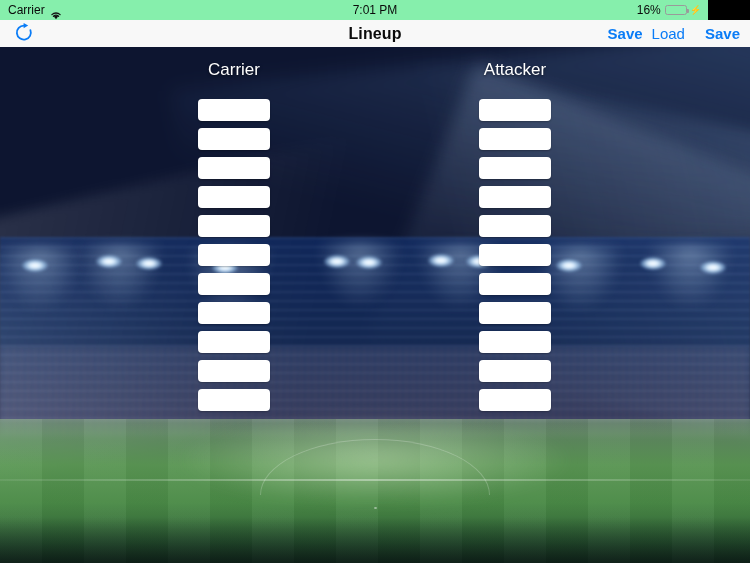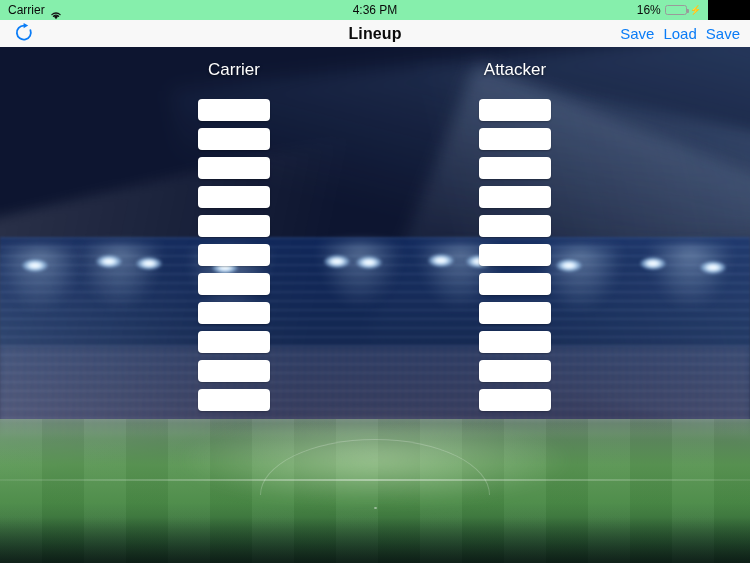--- a/index.html
+++ b/index.html
@@ -51,21 +51,21 @@
     position:absolute; left:10px; top:1px; width:28px; height:26px;
     display:flex; align-items:center; justify-content:center; cursor:pointer;
   }
   .nav-actions{
     position:absolute; right:10px; top:0; height:27px;
     display:flex; align-items:center; gap:9px;
   }
   .nav-btn{
     font-size:15px; color:#0a7cf6; cursor:pointer; white-space:nowrap;
   }
-  .nav-btn.strong{ font-weight:normal; }
+  .nav-btn.strong{ font-weight:bold;margin-left:11px; }
 
   
   .stage{
     position:absolute; left:0; top:47px; width:750px; height:516px;
     overflow:hidden; background:#0d1530;
   }
   .bg-layer{ position:absolute; inset:0; }
 
   
   .sky{
@@ -214,21 +214,21 @@
     <div class="sb-left">
       <span>Carrier</span>
       <span class="wifi">
         <svg width="12" height="10" viewBox="0 0 12 10">
           <path d="M6 9.2 L3.9 6.6 A3.4 3.4 0 0 1 8.1 6.6 Z" fill="#111"></path>
           <path d="M1.9 4.6 A6 6 0 0 1 10.1 4.6" stroke="#111" stroke-width="1.3" fill="none" stroke-linecap="round"></path>
           <path d="M3.4 6.3 A3.9 3.9 0 0 1 8.6 6.3" stroke="#111" stroke-width="1.2" fill="none" stroke-linecap="round"></path>
         </svg>
       </span>
     </div>
-    <div class="sb-center">4:36 PM</div>
+    <div class="sb-center">7:01 PM</div>
     <div class="sb-right">
       <span>16%</span>
       <span class="batt-wrap">
         <span class="batt">
           <span class="batt-fill" style="width:100%"></span>
           <span class="batt-cap"></span>
         </span>
       </span>
       <span class="bolt">⚡</span>
     </div>

